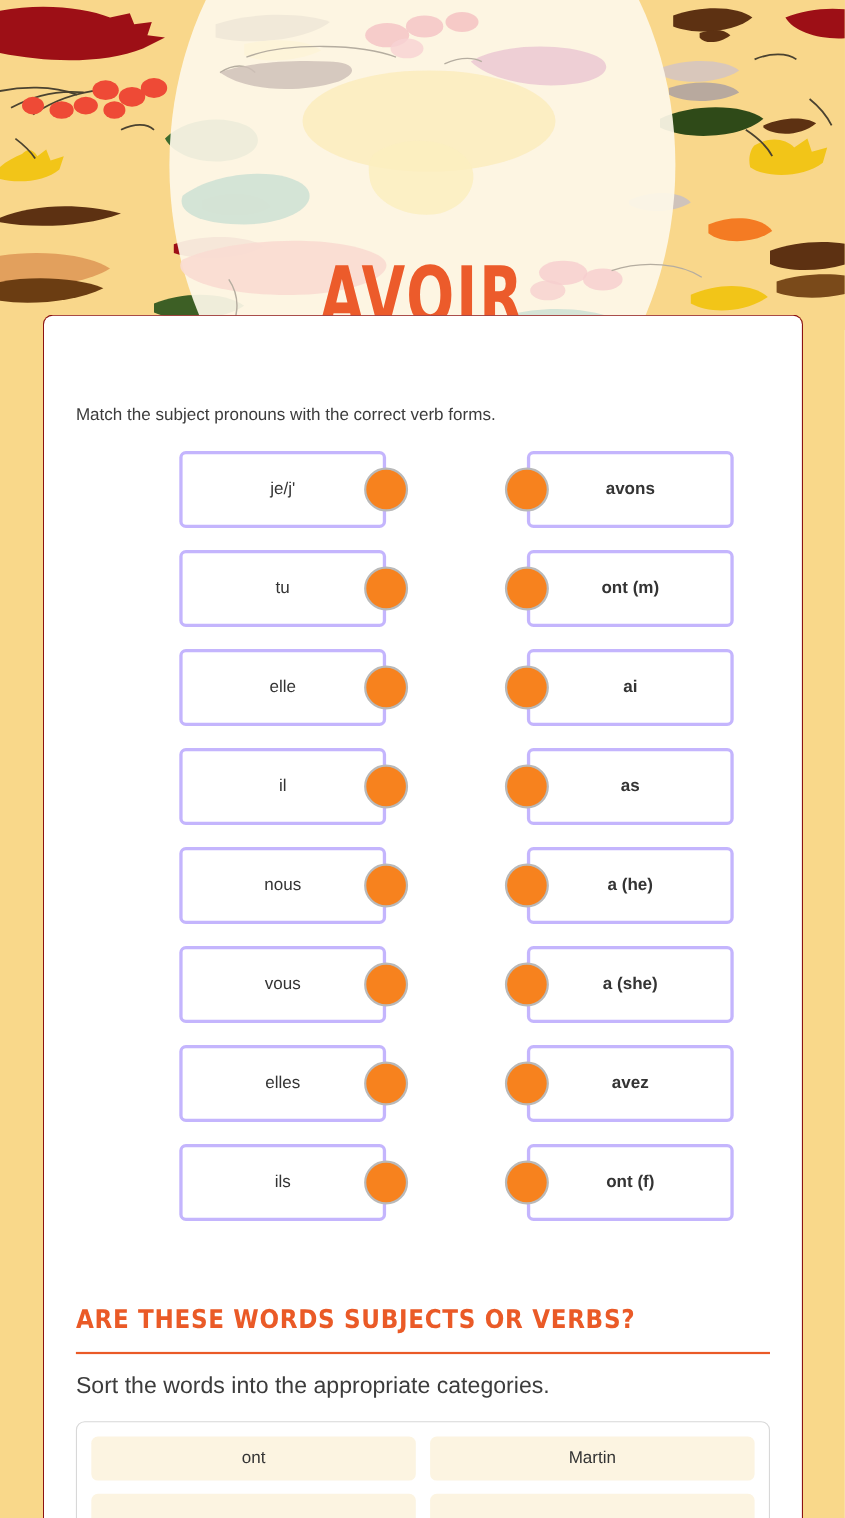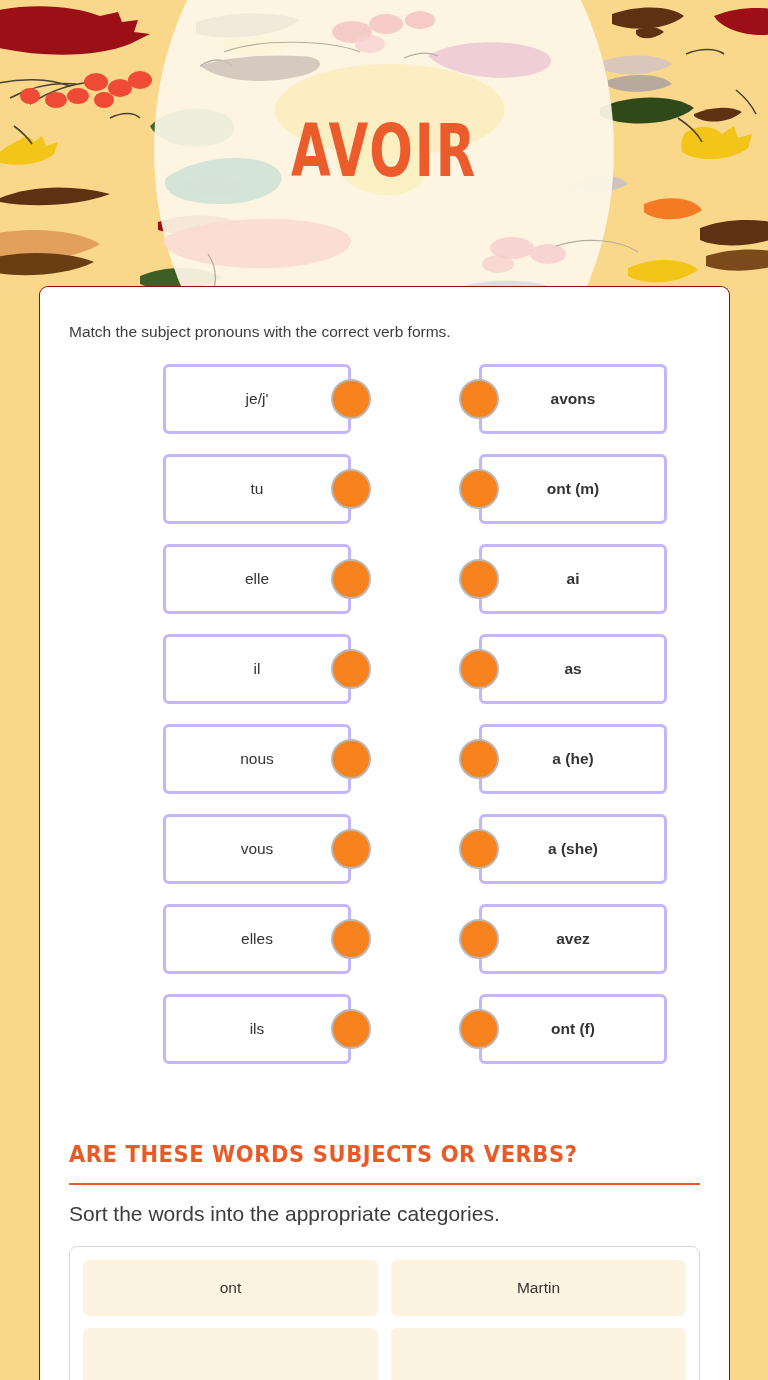--- a/index.html
+++ b/index.html
@@ -27,21 +27,21 @@
   }
 
   .hero-svg { position: absolute; top: 0; left: 0; }
 
   .hero-title {
     position: absolute;
     top: 0; left: 0;
     width: 768px;
     height: 300px;
     display: flex;
-    align-items: center;
+    align-items: flex-end;
     justify-content: center;
     z-index: 5;
   }
 
   .hero-title-text {
     font-family: "DejaVu Sans", sans-serif;
     font-weight: bold;
     font-size: 60px;
     letter-spacing: 2px;
     color: #ec5b2b;
@@ -67,21 +67,21 @@
   }
 
   .card-inner {
     padding: 0 29px;
   }
 
   
   .instruction {
     font-size: 15.5px;
     color: #3c3c3c;
-    padding-top: 35px;
+    padding-top: 81px;
     padding-bottom: 0;
     line-height: 1.3;
   }
 
   .match-list {
     margin-top: 22px;
   }
 
   .match-row {
     position: relative;
@@ -153,21 +153,21 @@
     border-radius: 8px;
     padding: 13px;
     display: grid;
     grid-template-columns: 1fr 1fr;
     gap: 12px 13px;
   }
 
   .sort-tile {
     background: #fcf4e1;
     border-radius: 6px;
-    height: 56px;
+    height: 40px;
     display: flex;
     align-items: center;
     justify-content: center;
     font-size: 15.5px;
     color: #343434;
   }
 </style>
 </head>
 <body>
 

